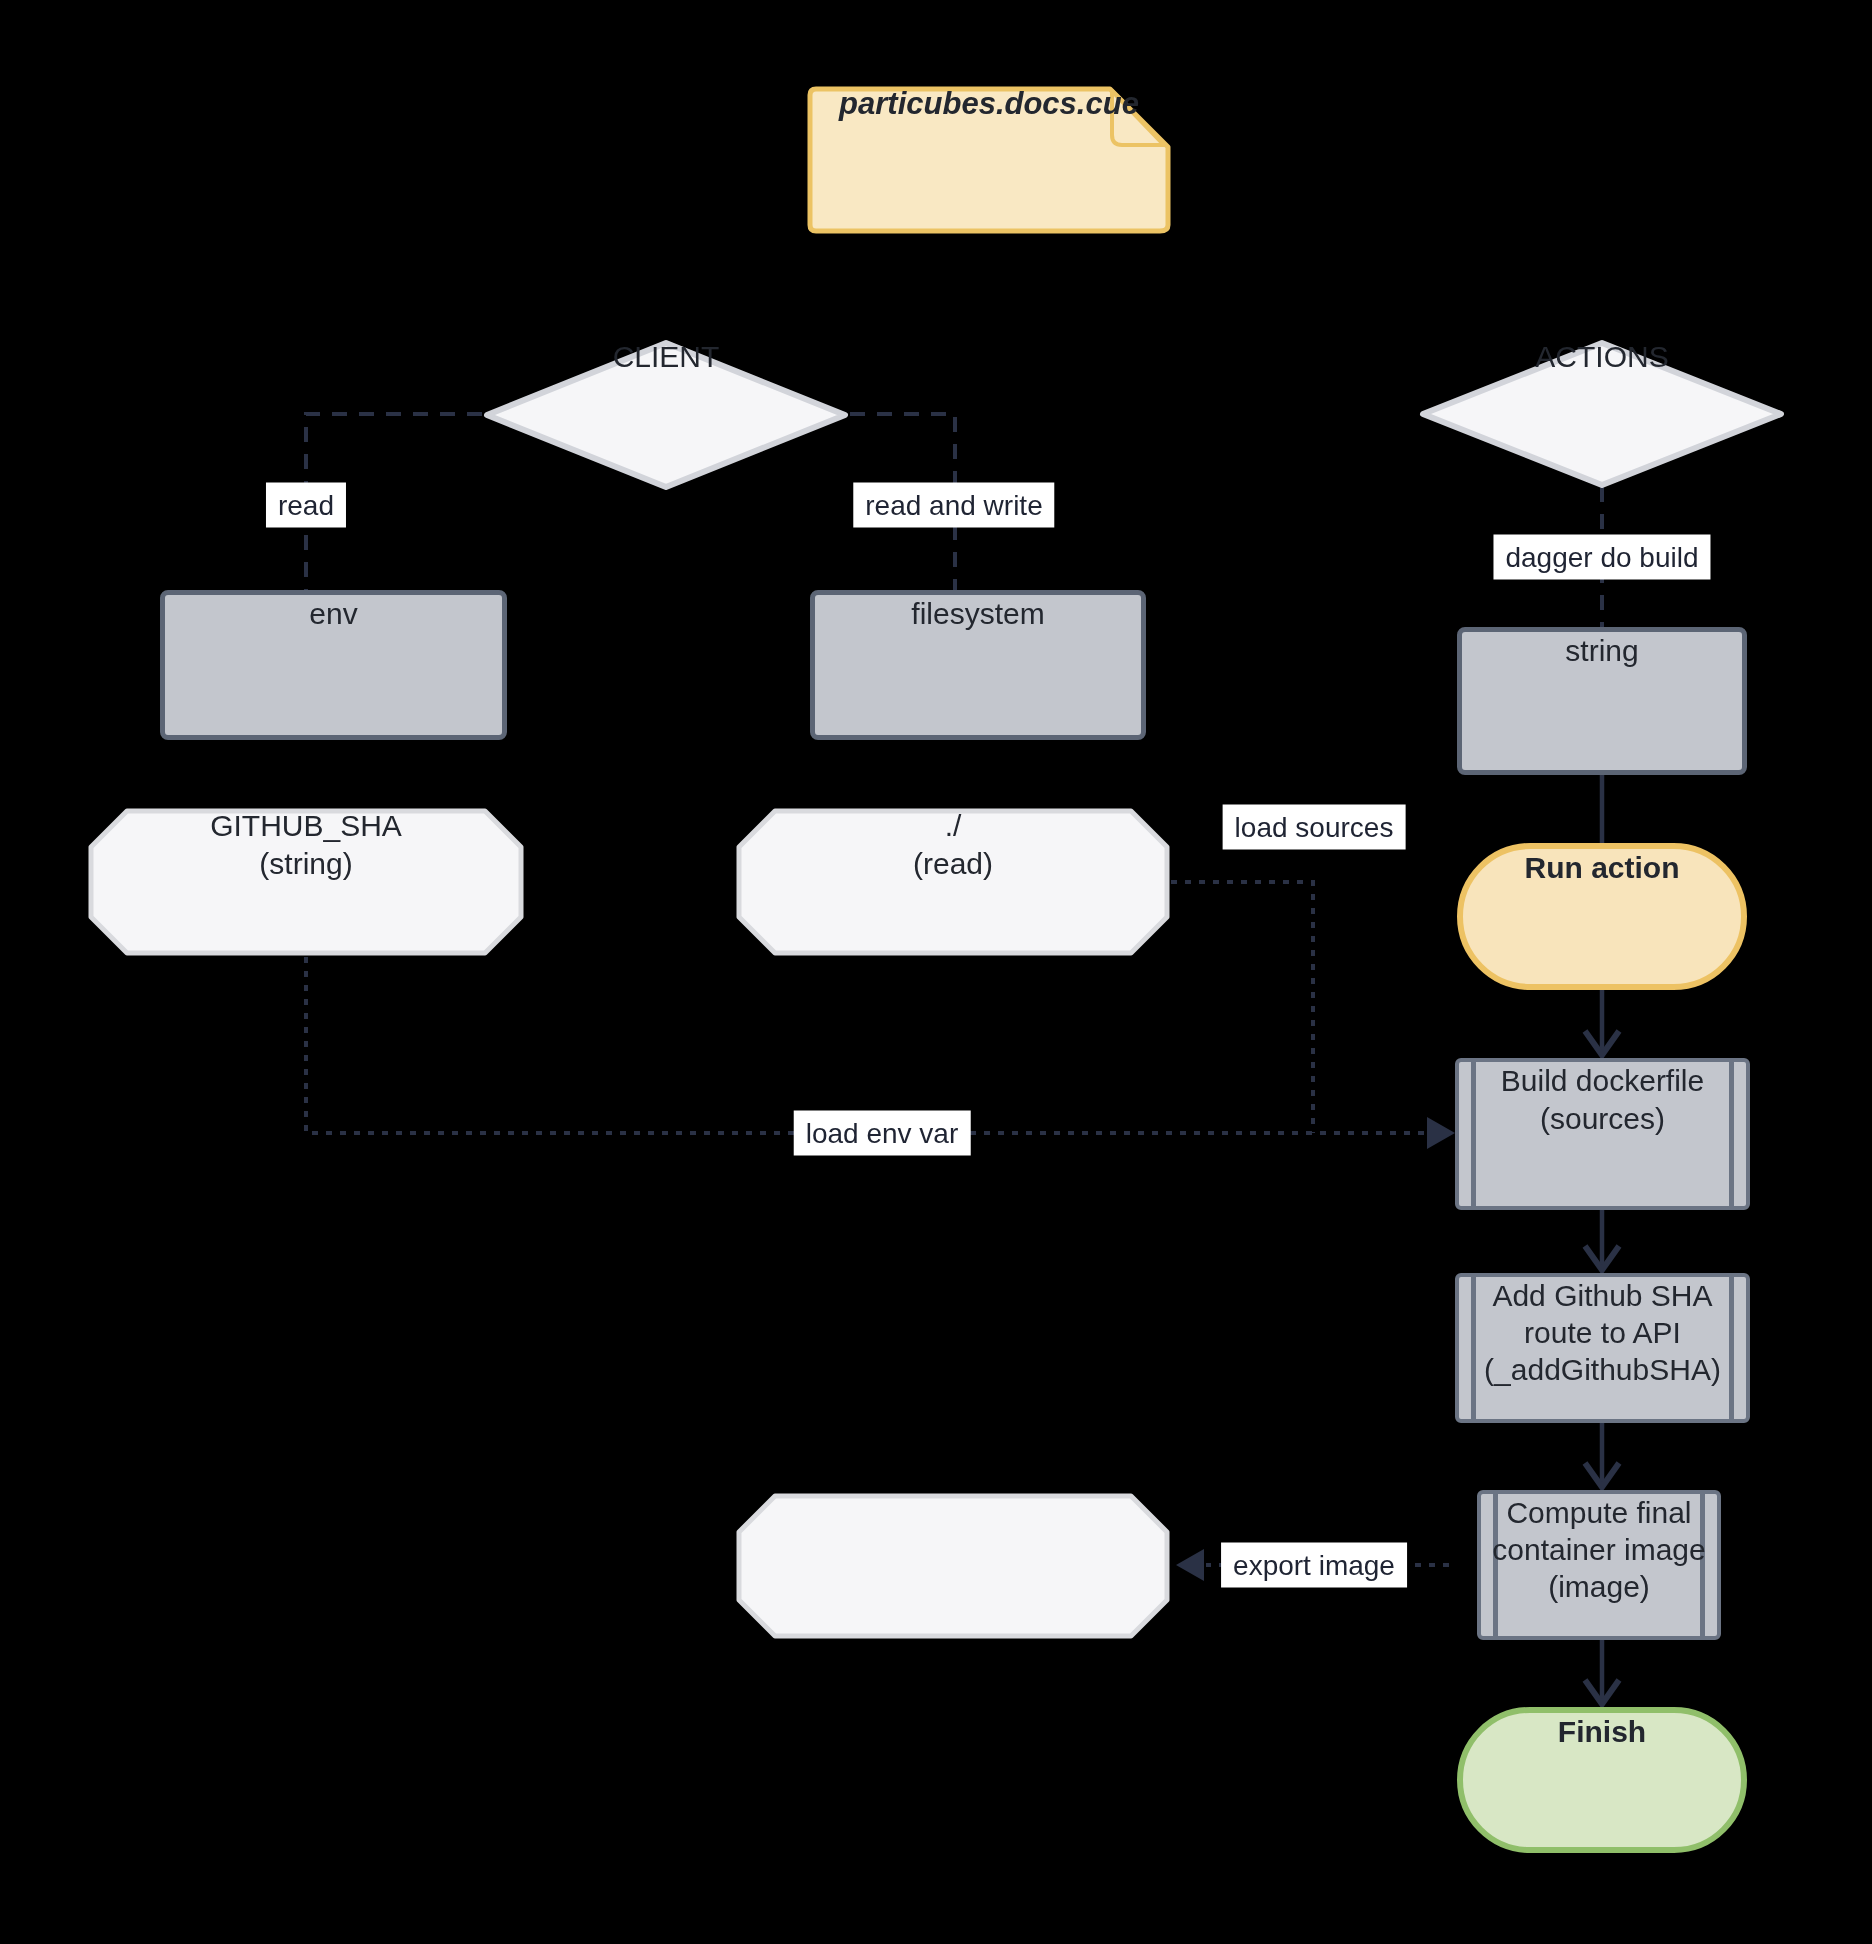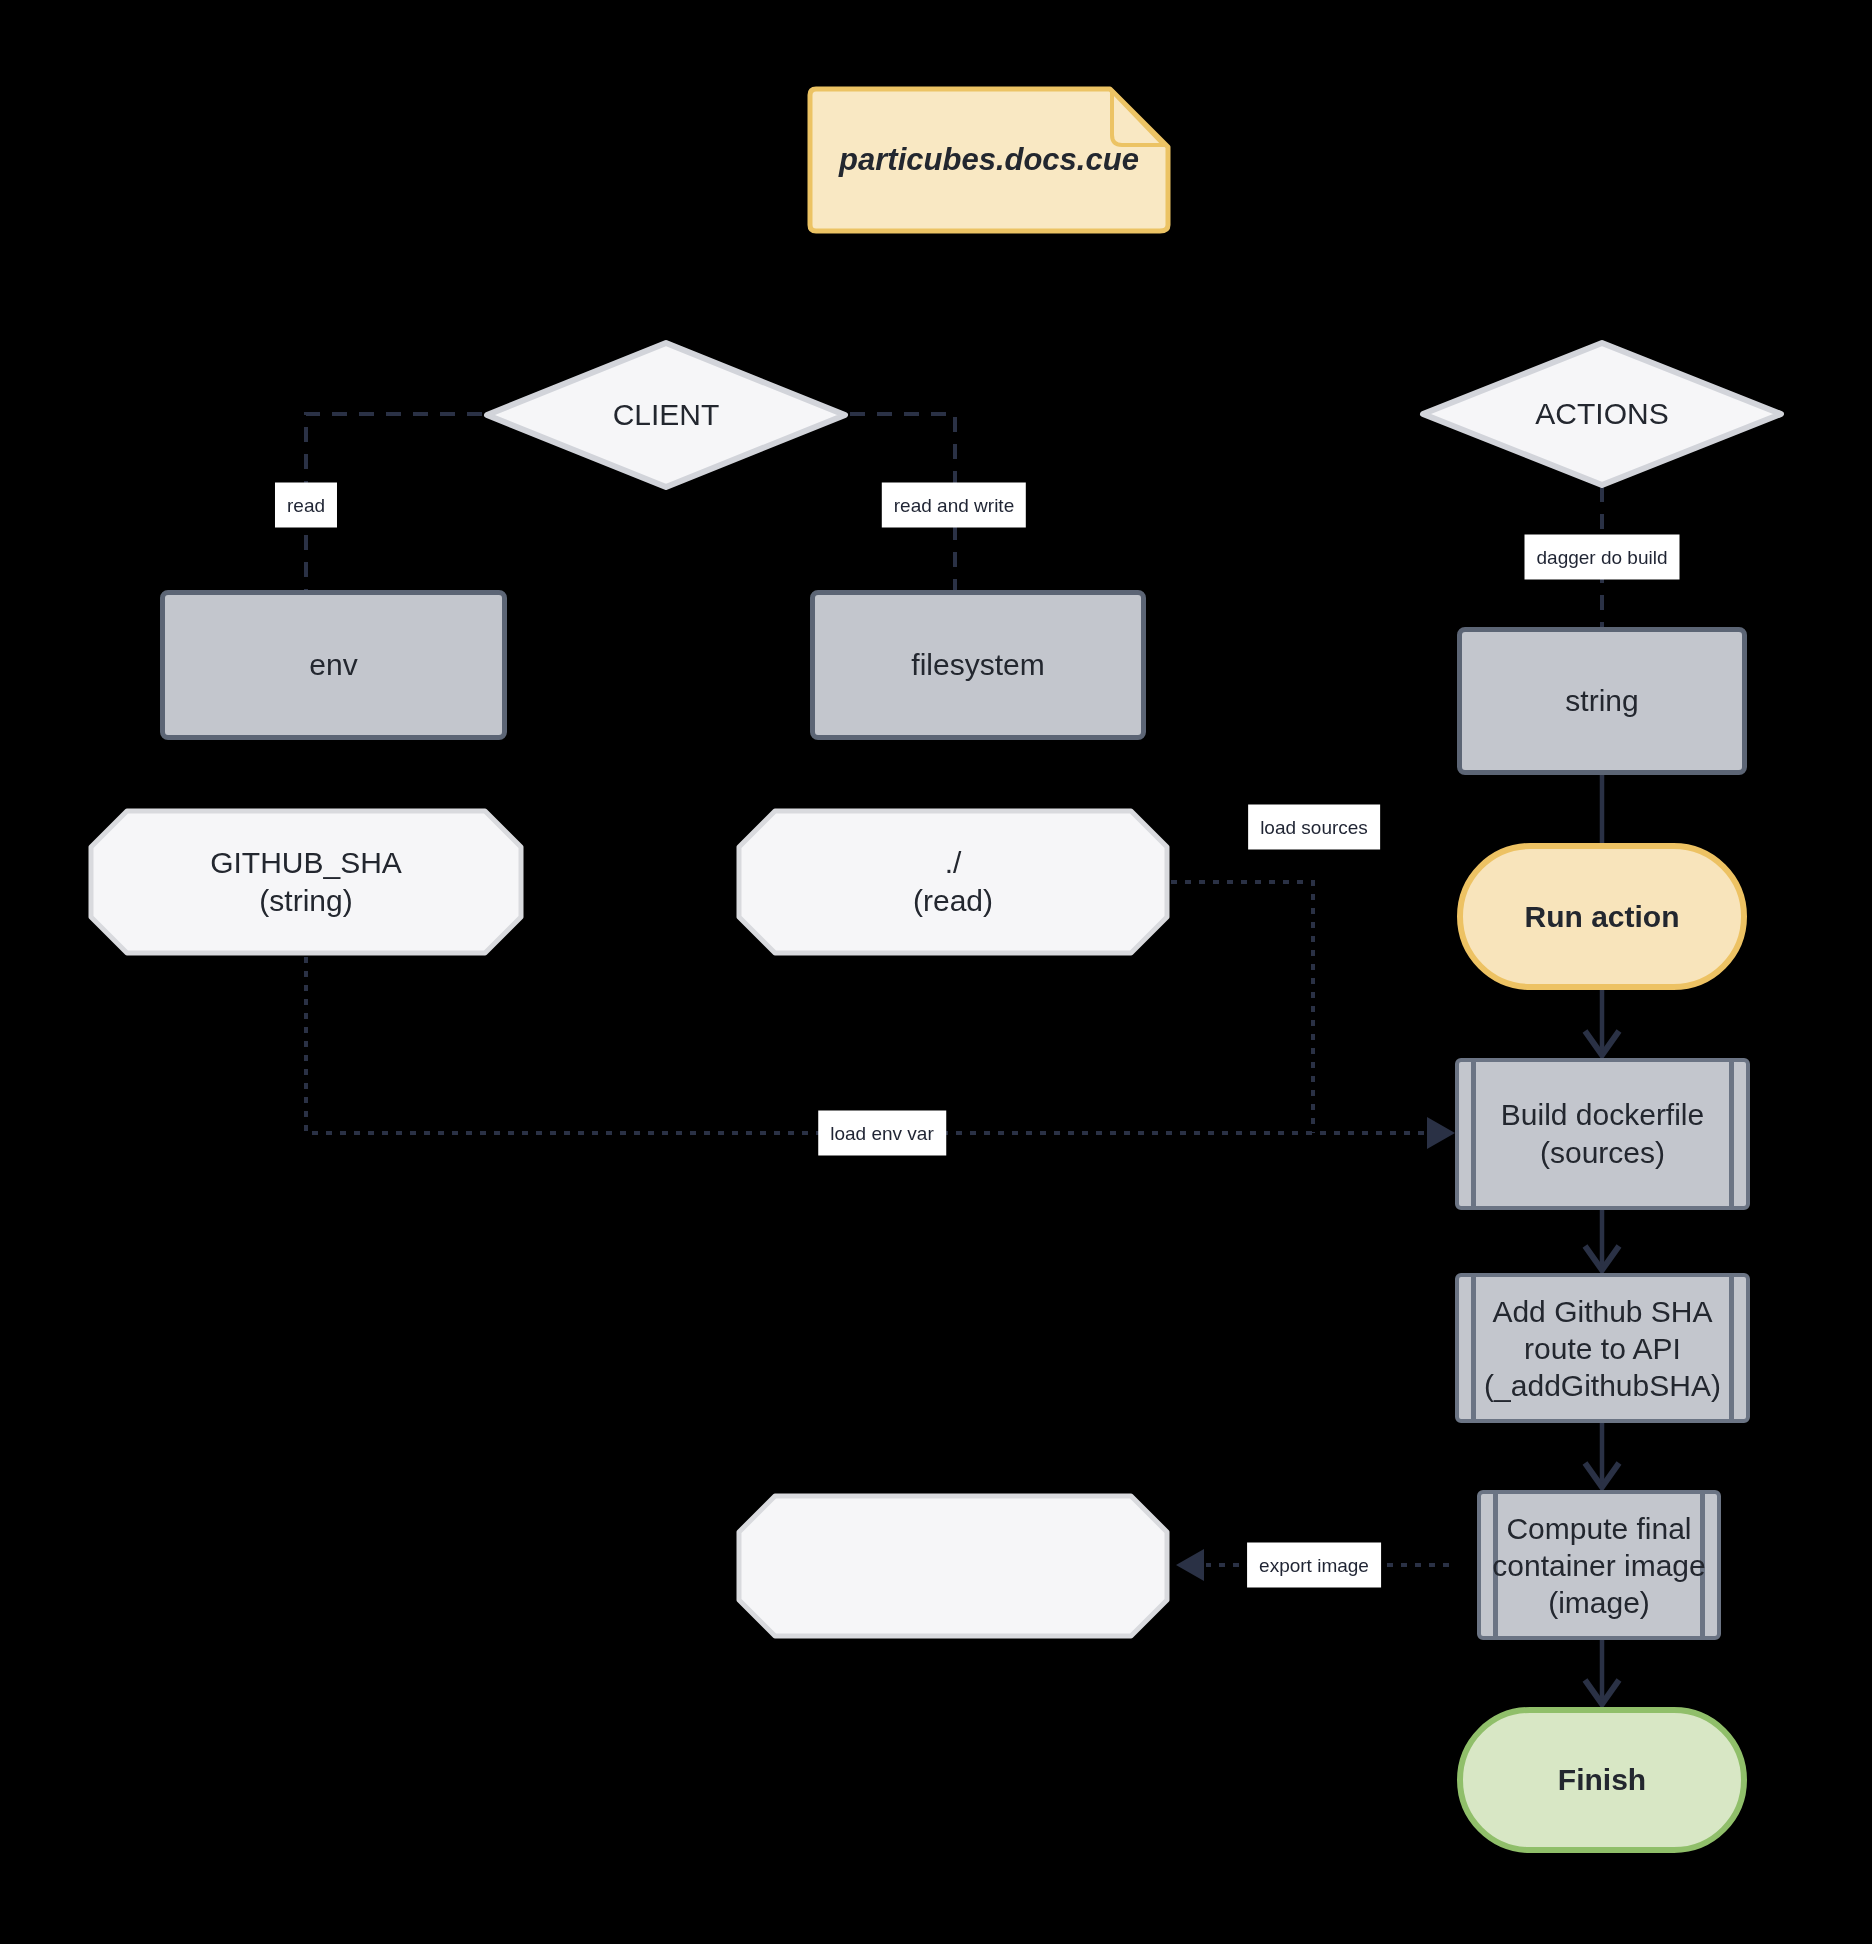--- a/index.html
+++ b/index.html
@@ -14,38 +14,38 @@
   *{margin:0;padding:0;box-sizing:border-box}
   html,body{background:var(--background);}
   body{width:1872px;height:1944px;position:relative;overflow:hidden;
        font-family:"Liberation Sans","DejaVu Sans",sans-serif;color:var(--text);}
   .wires{position:absolute;left:0;top:0;z-index:1}
   .wire-dash{fill:none;stroke:var(--edge);stroke-width:4;stroke-dasharray:15 12}
   .wire-dot{fill:none;stroke:var(--edge);stroke-width:4;stroke-dasharray:6 8}
   .wire-solid{fill:none;stroke:var(--edge);stroke-width:4.5}
   .arrow-chevron{fill:none;stroke:var(--edge);stroke-width:6}
   .arrow-tri{fill:var(--edge);stroke:none}
-  .node{position:absolute;z-index:2;display:flex;align-items:center;justify-content:center;
+  .node{position:absolute;z-index:2;display:flex;justify-content:center;
         text-align:center;font-size:30px;line-height:38px;color:var(--text)}
   .node svg{position:absolute;left:0;top:0;width:100%;height:100%}
   .node .txt{position:relative;z-index:2}
   .rect-node{background:var(--box_fill);border:5px solid var(--box_border);border-radius:8px}
   .subroutine{background:var(--box_fill);border:4px solid var(--subroutine_border);border-radius:6px}
   .sub-bar{position:absolute;top:0;bottom:0;width:5px;background:var(--subroutine_border);z-index:1}
   .sub-bar.l{left:12px}.sub-bar.r{right:12px}
   .pill{border-radius:80px;font-weight:bold}
   .pill.action{background:var(--action_fill);border:6px solid var(--action_border)}
   .pill.finish{background:var(--finish_fill);border:6px solid var(--finish_border)}
   .shape-diamond{fill:var(--decision_fill);stroke:var(--decision_border);stroke-width:6;stroke-linejoin:round}
   .shape-octagon{fill:var(--data_fill);stroke:var(--data_border);stroke-width:5;stroke-linejoin:round}
   .shape-note{fill:var(--note_fill);stroke:var(--note_border);stroke-width:5;stroke-linejoin:round}
   .shape-note-fold{fill:var(--note_fill);stroke:var(--note_border);stroke-width:4;stroke-linejoin:round}
   .note-txt{font-weight:bold;font-style:italic;font-size:31px}
   .elabel{position:absolute;z-index:3;transform:translate(-50%,-50%);
-          background:var(--label_bg);color:#1f2433;font-size:19px;line-height:29px;
+          background:var(--label_bg);color:#1f2433;font-size:28px;line-height:29px;
           padding:8px 12px;white-space:nowrap}
 </style>
 </head>
 <body>
 
 <svg class="wires" width="1872" height="1944" viewBox="0 0 1872 1944">
   <path class="wire-dash" d="M 482 414 L 306 414 L 306 590"></path>
   <path class="wire-dash" d="M 850 414 L 955 414 L 955 590"></path>
   <path class="wire-dash" d="M 1602 487 L 1602 627"></path>
   <path class="wire-solid" d="M 1602 775 L 1602 843"></path>

